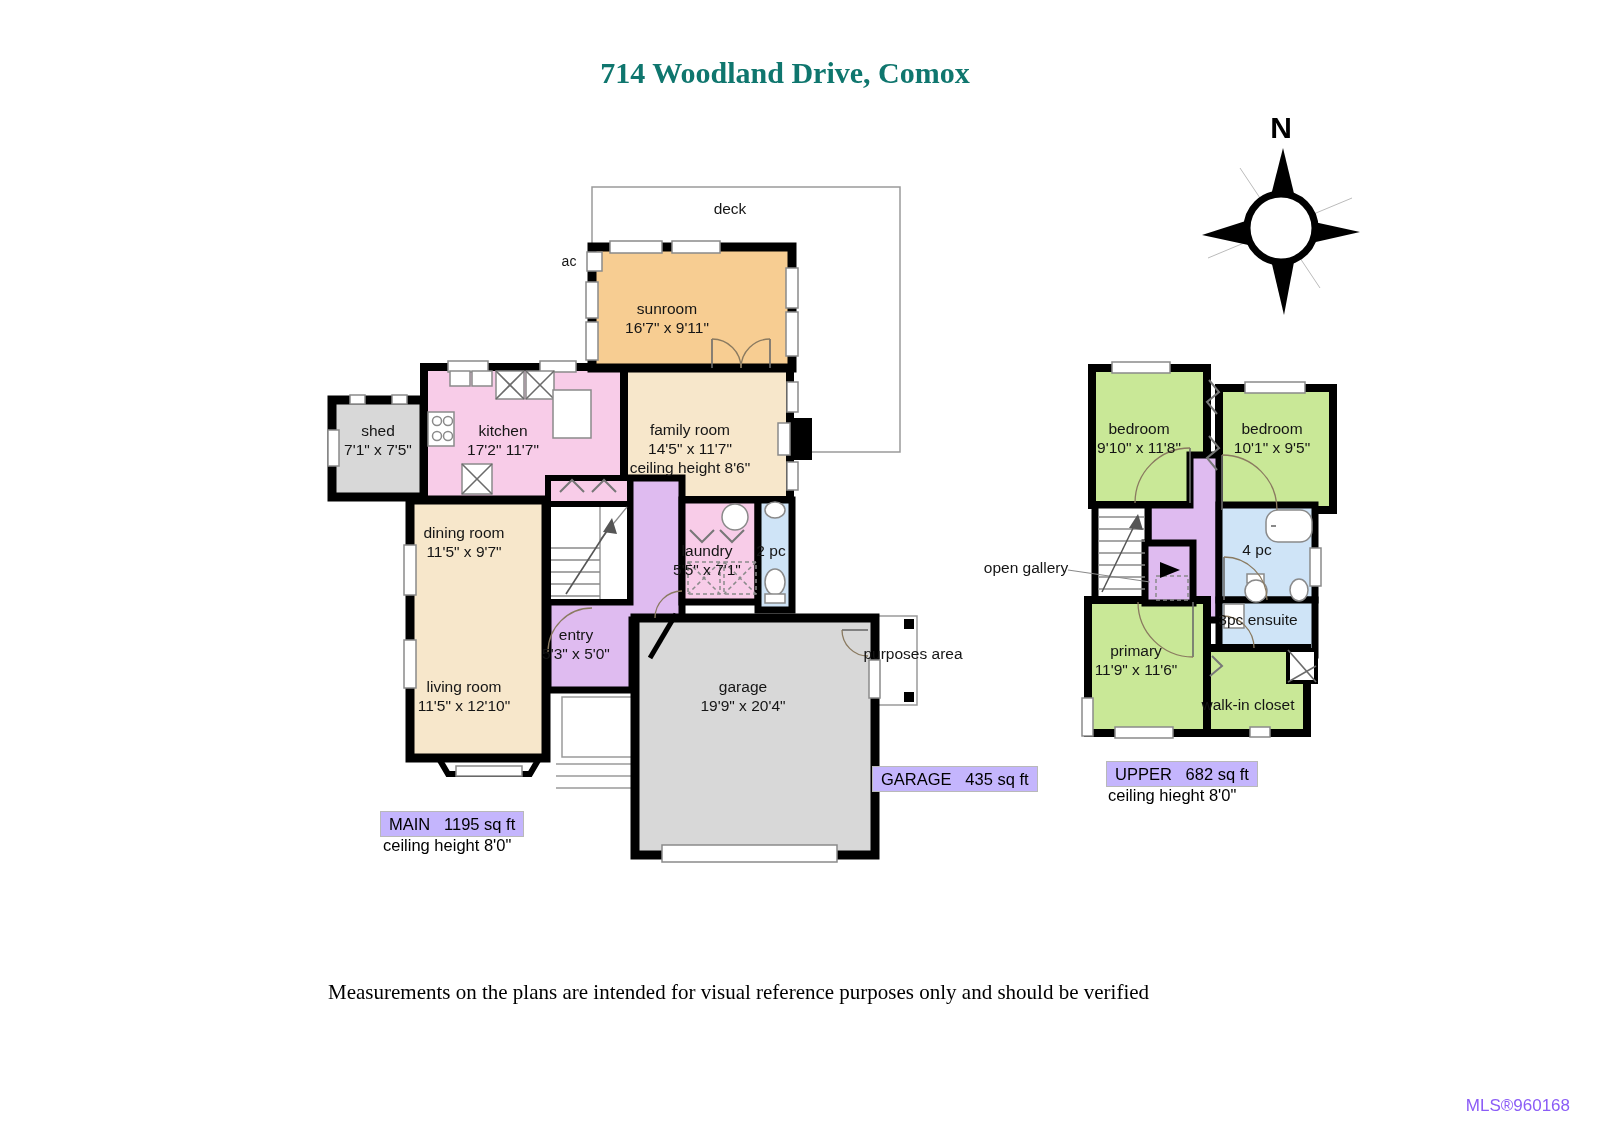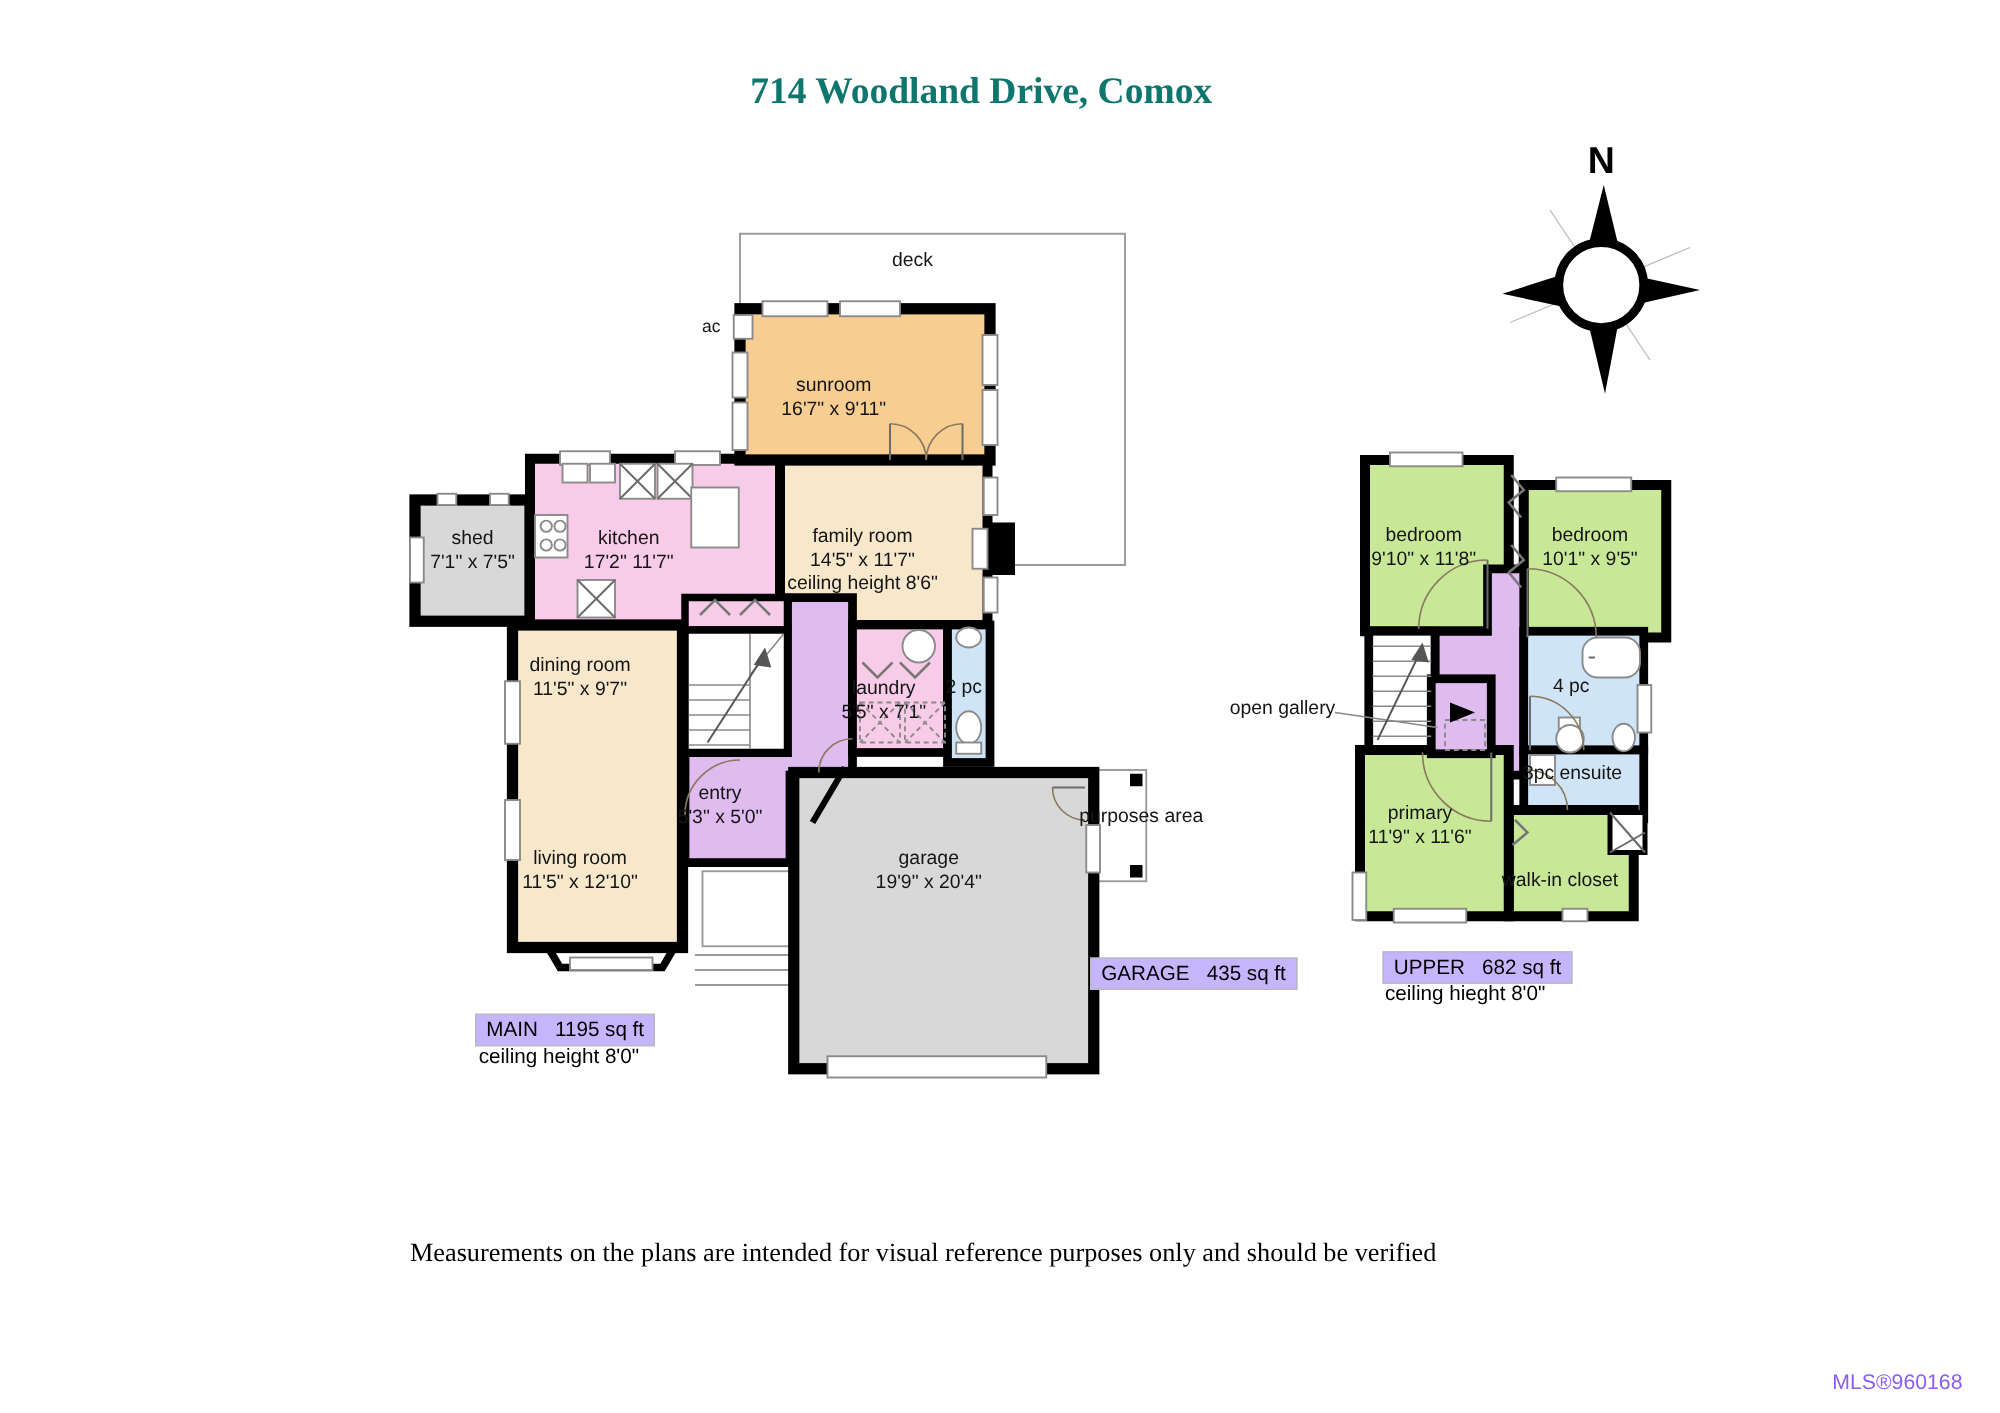--- a/index.html
+++ b/index.html
@@ -14,21 +14,21 @@
                text-align:center;font-family:"Liberation Serif",serif;font-weight:bold;
                font-size:30px;line-height:38px;color:#0f766e;white-space:nowrap;}
   .lbl{position:absolute;transform:translate(-50%,-50%);text-align:center;
        font-size:15.5px;line-height:19px;color:#151515;white-space:nowrap;}
   .lbl .nm{display:block;} .lbl .dm{display:block;} .lbl .cl{display:block;}
   .lbl-sm{font-size:14px;text-align:center;}
   .area-box{position:absolute;border:1px solid #b9b9b9;background:#c4b5fd;
             font-size:16.5px;line-height:20px;padding:2px 8px;white-space:pre;color:#000;}
   .area-sub{position:absolute;font-size:16.5px;white-space:pre;color:#000;}
   .disclaimer{position:absolute;left:328px;top:980px;font-family:"Liberation Serif",serif;
-              font-size:21px;color:#000;white-space:nowrap;margin-top:10px;}
+              font-size:21px;color:#000;white-space:nowrap;}
   .mls{position:absolute;right:30px;top:1096px;font-size:17px;color:#8b5cf6;}
   
   .f-cream{fill:var(--cream);} .f-orange{fill:var(--orange);} .f-pink{fill:var(--pink);}
   .f-lav{fill:var(--lavender);} .f-blue{fill:var(--blue);} .f-green{fill:var(--green);}
   .f-gray{fill:var(--gray);} .f-white{fill:#ffffff;}
   .wall{stroke:var(--wall);}
   .thin{stroke:#9a9a9a;stroke-width:1.5;fill:none;}
   .win{fill:#fff;stroke:#8a8a8a;stroke-width:1.5;}
   .fix{fill:#fff;stroke:#8a8a8a;stroke-width:1.5;}
   .door{fill:none;stroke:#8a7a60;stroke-width:1.3;}

